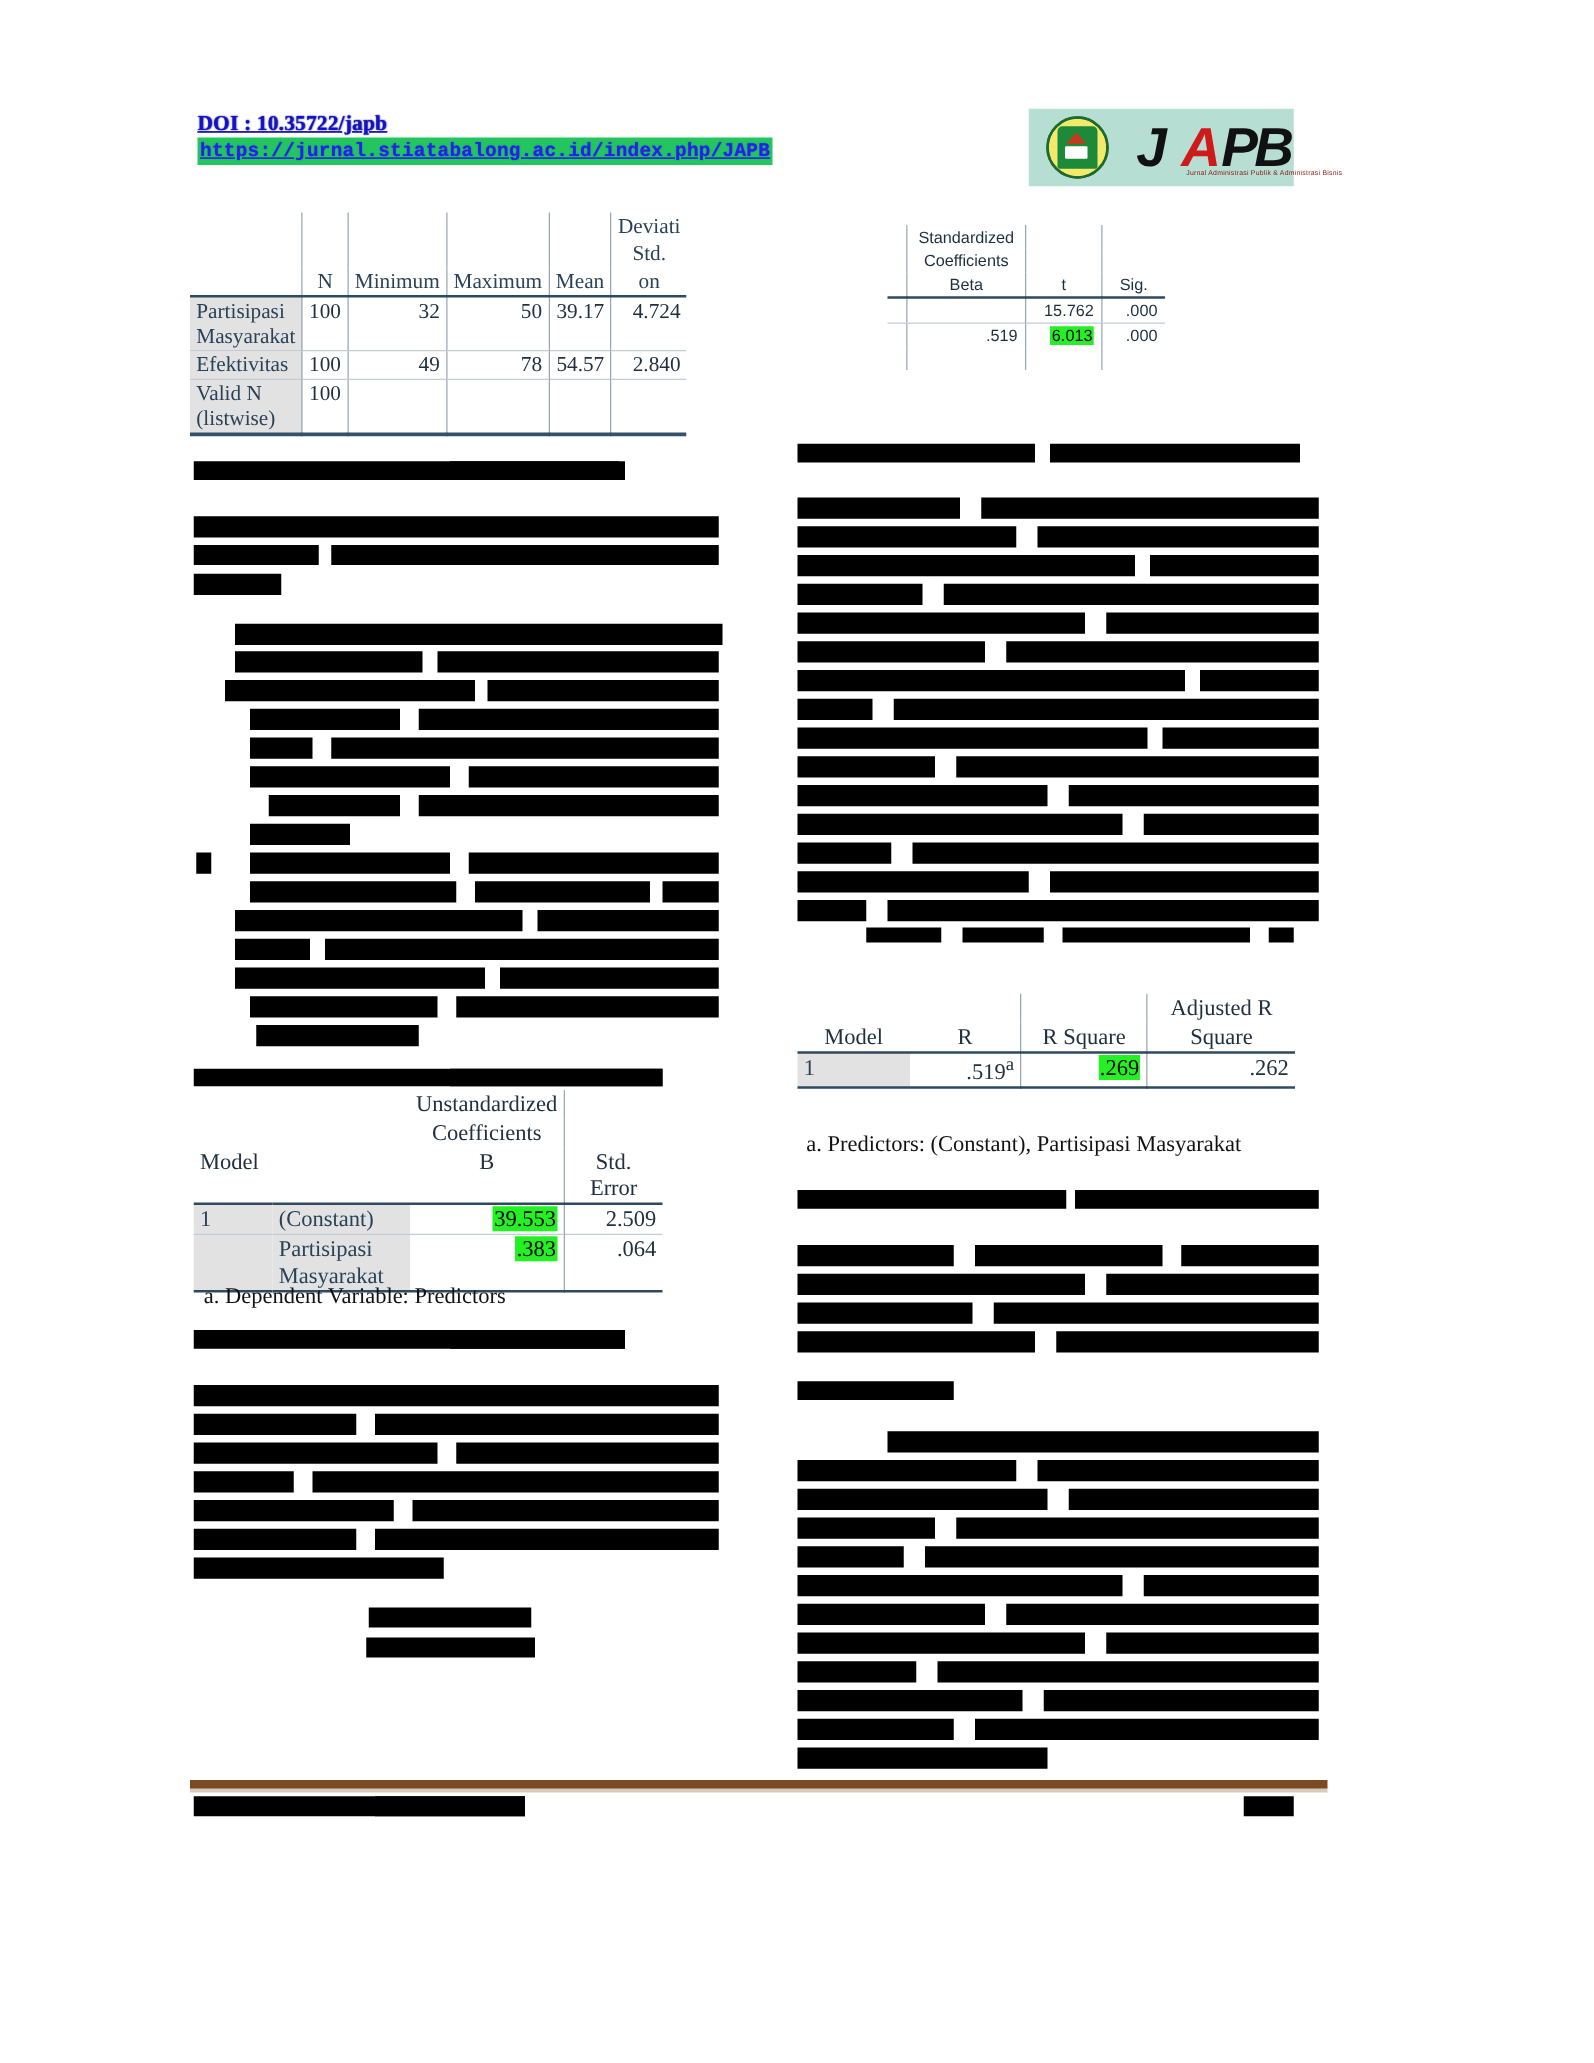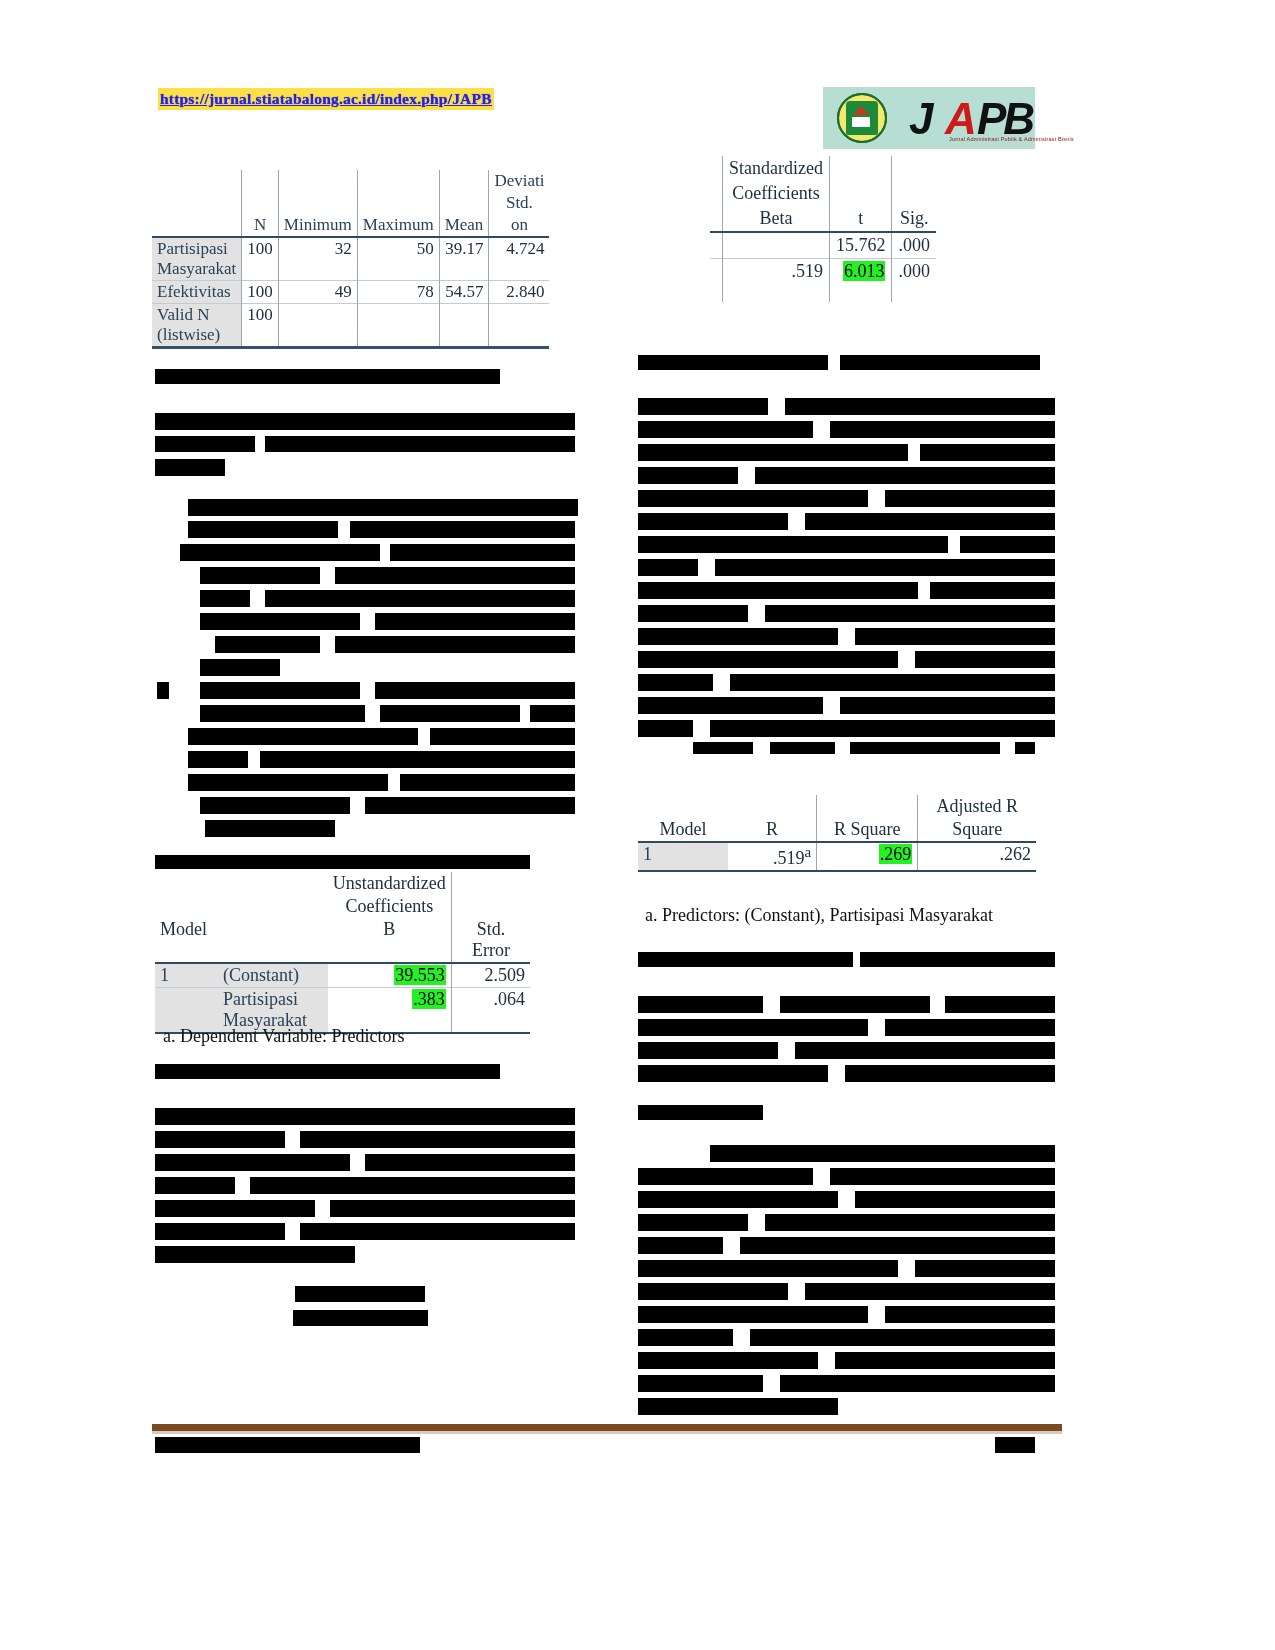--- a/index.html
+++ b/index.html
@@ -5,22 +5,22 @@
 <style>
   html,body{margin:0;padding:0;background:#ffffff;}
   body{width:1275px;height:1650px;position:relative;font-family:"Liberation Serif",serif;overflow:hidden;}
   .page{position:absolute;left:0;top:0;width:1275px;height:1650px;background:#fff;}
 
   
   .hdr-links{position:absolute;left:158px;top:88px;width:400px;}
   .hdr-line{font-family:"Liberation Serif",serif;font-weight:bold;font-size:17px;color:#1010d8;
             line-height:22px;letter-spacing:.2px;text-decoration:underline;
             text-shadow:0 0 1.1px rgba(0,0,0,.75),0.6px 0 1.2px rgba(20,20,180,.6);}
-  .hdr-line.url{font-size:15.5px;background:#fde047;color:#2222e8;
-            text-shadow:0 0 1px #3a3ae0;display:inline-block;padding:0 2px;}
+  .hdr-line.url{font-size:15.5px;background:#22c55e;color:#2222e8;
+            text-shadow:0 0 1px #3a3ae0;display:inline-block;padding:0 2px;font-family:Liberation Mono, monospace;}
 
   .logo-box{position:absolute;left:823px;top:87px;width:212px;height:62px;background:#b7ded2;
             display:flex;align-items:center;box-sizing:border-box;padding-left:14px;}
   .logo-seal{width:46px;height:46px;border-radius:50%;background:#f3e96a;border:2px solid #1d6b2f;
              position:relative;flex:0 0 auto;box-shadow:inset 0 0 0 2px #f3e96a;}
   .logo-seal .inner{position:absolute;left:7px;top:6px;width:32px;height:34px;background:#1d8a3a;
              border-radius:4px 4px 2px 2px;}
   .logo-seal .hut{position:absolute;left:14px;top:11px;width:0;height:0;border-left:8px solid transparent;
              border-right:8px solid transparent;border-bottom:9px solid #c8381f;}
   .logo-seal .base{position:absolute;left:13px;top:22px;width:18px;height:10px;background:#fff;border-radius:1px;}
@@ -46,21 +46,21 @@
   .stub{background:#e2e2e2;color:#2a4257;}
   .hl{background:#24f024;color:#000;padding:0 1px;}
 
   
   #tbl-desc{left:152px;top:170px;width:390px;font-size:17px;}
   #tbl-desc .vline{border-left:1px solid #9aa7b1;}
   #tbl-desc .leftbar{background:#bfc7cc;width:6px;padding:0;}
   #tbl-desc .botrule{border-bottom:3px solid #35506a;}
 
   
-  #tbl-std{left:710px;top:156px;width:222px;font-size:18px;font-family:Liberation Serif, serif;color:#1c2f3f;}
+  #tbl-std{left:710px;top:180px;width:222px;font-size:13px;font-family:Liberation Sans, sans-serif;color:#1c2f3f;}
   #tbl-std td{padding:2px 6px;}
   #tbl-std .vline{border-left:1px solid #9aa7b1;}
 
   
   #tbl-model{left:638px;top:795px;width:398px;font-size:18px;}
   #tbl-model .vline{border-left:1px solid #9aa7b1;margin-top:24px;}
 
   
   #tbl-coef{left:155px;top:872px;width:375px;font-size:18px;}
   #tbl-coef .vline{border-left:1px solid #9aa7b1;}
@@ -73,20 +73,21 @@
   .redact{position:absolute;background:#000;}
   .footer-rule{position:absolute;left:152px;top:1424px;width:910px;height:7px;background:#7a4a22;}
   .footer-shadow{position:absolute;left:152px;top:1431px;width:910px;height:3px;background:#d8cbbd;}
 </style>
 </head>
 <body>
 
 <div class="page">
 
   <div class="hdr-links">
+    <div class="hdr-line">DOI : 10.35722/japb</div>
     <div class="hdr-line url">https://jurnal.stiatabalong.ac.id/index.php/JAPB</div>
   </div>
 
   <div class="logo-box">
     <div class="logo-seal">
       <div class="ring"></div>
         <div class="inner"></div>
         <div class="hut"></div>
         <div class="base"></div>
     </div>

